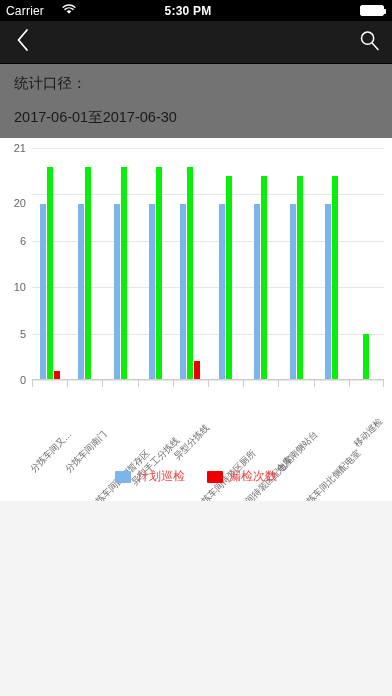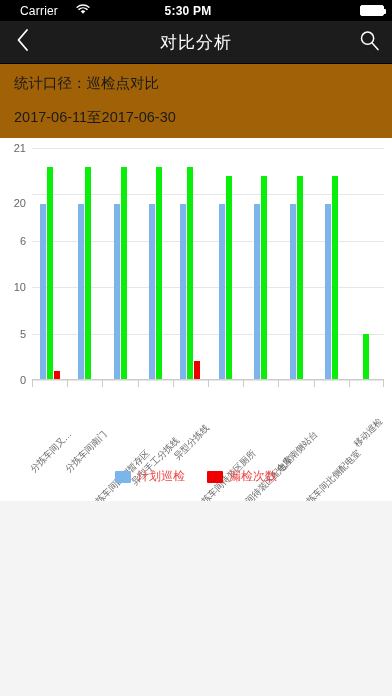--- a/index.html
+++ b/index.html
@@ -9,21 +9,21 @@
     background:#f4f4f4;
     overflow:hidden;
   }
 
   
   .statusbar{
     height:21px; background:#000; color:#fff;
     display:flex; align-items:center; position:relative;
     font-size:12px; letter-spacing:.2px;
   }
-  .sb-left{ display:flex; align-items:center; gap:18px; padding-left:20px; }
+  .sb-left{ display:flex; align-items:center; gap:18px; padding-left:6px; }
   .sb-center{
     position:absolute; left:0; right:16px; text-align:center;
     font-size:12px; font-weight:bold; pointer-events:none;
   }
   .sb-right{ margin-left:auto; padding-right:8px; display:flex; align-items:center; }
   .wifi{ display:block; }
   .batt{
     width:24px; height:11px; border:1px solid #fff; border-radius:2px;
     position:relative; background:#fff;
   }
@@ -45,21 +45,21 @@
   .nav-title{
     position:absolute; left:0; right:0; text-align:center;
     font-size:17px; font-weight:500; letter-spacing:1px; pointer-events:none;
   }
   .nav-search{
     margin-left:auto; width:46px; height:43px;
     display:flex; align-items:center; justify-content:center; cursor:pointer;
   }
 
   
-  .info-card{ background:#a16207; padding:2px 0 4px 0; }
+  .info-card{ background:#737373; padding:2px 0 4px 0; }
   .info-row{
     height:34px; display:flex; align-items:center;
     padding-left:14px; font-size:14.5px; color:#1a1a1a;
   }
   .info-row .lbl{ color:#1a1a1a; }
   .info-row .val{ color:#1a1a1a; }
 
   
   .chart-card{
     background:#fff; position:relative;
@@ -147,38 +147,36 @@
   </div>
 
   <div class="navbar">
     <div class="nav-back">
       <span>
         <svg width="14" height="24" viewBox="0 0 14 24">
           <path d="M11 2 L2.5 12 L11 22" stroke="#fff" stroke-width="1.8" fill="none" stroke-linecap="round" stroke-linejoin="round"></path>
         </svg>
       </span>
     </div>
-    <div class="nav-title">对比分析</div>
     <div class="nav-search">
       <span>
         <svg width="21" height="21" viewBox="0 0 21 21">
           <circle cx="8.6" cy="8.2" r="6.1" stroke="#fff" stroke-width="1.5" fill="none"></circle>
           <path d="M12.9 12.8 L19 19.6" stroke="#fff" stroke-width="1.5" fill="none" stroke-linecap="round"></path>
         </svg>
       </span>
     </div>
   </div>
 
   <div class="info-card">
     <div class="info-row">
       <span class="lbl">统计口径：</span>
-      <span class="val">巡检点对比</span>
     </div>
     <div class="info-row">
-      <span class="val">2017-06-11至2017-06-30</span>
+      <span class="val">2017-06-01至2017-06-30</span>
     </div>
   </div>
 
   <div class="chart-card">
     <div class="plot">
       <div id="gridlines">
           <div class="gridline" style="top: 100%;"></div>
           <div class="gridline" style="top: 80%;"></div>
           <div class="gridline" style="top: 60%;"></div>
           <div class="gridline" style="top: 40%;"></div>

